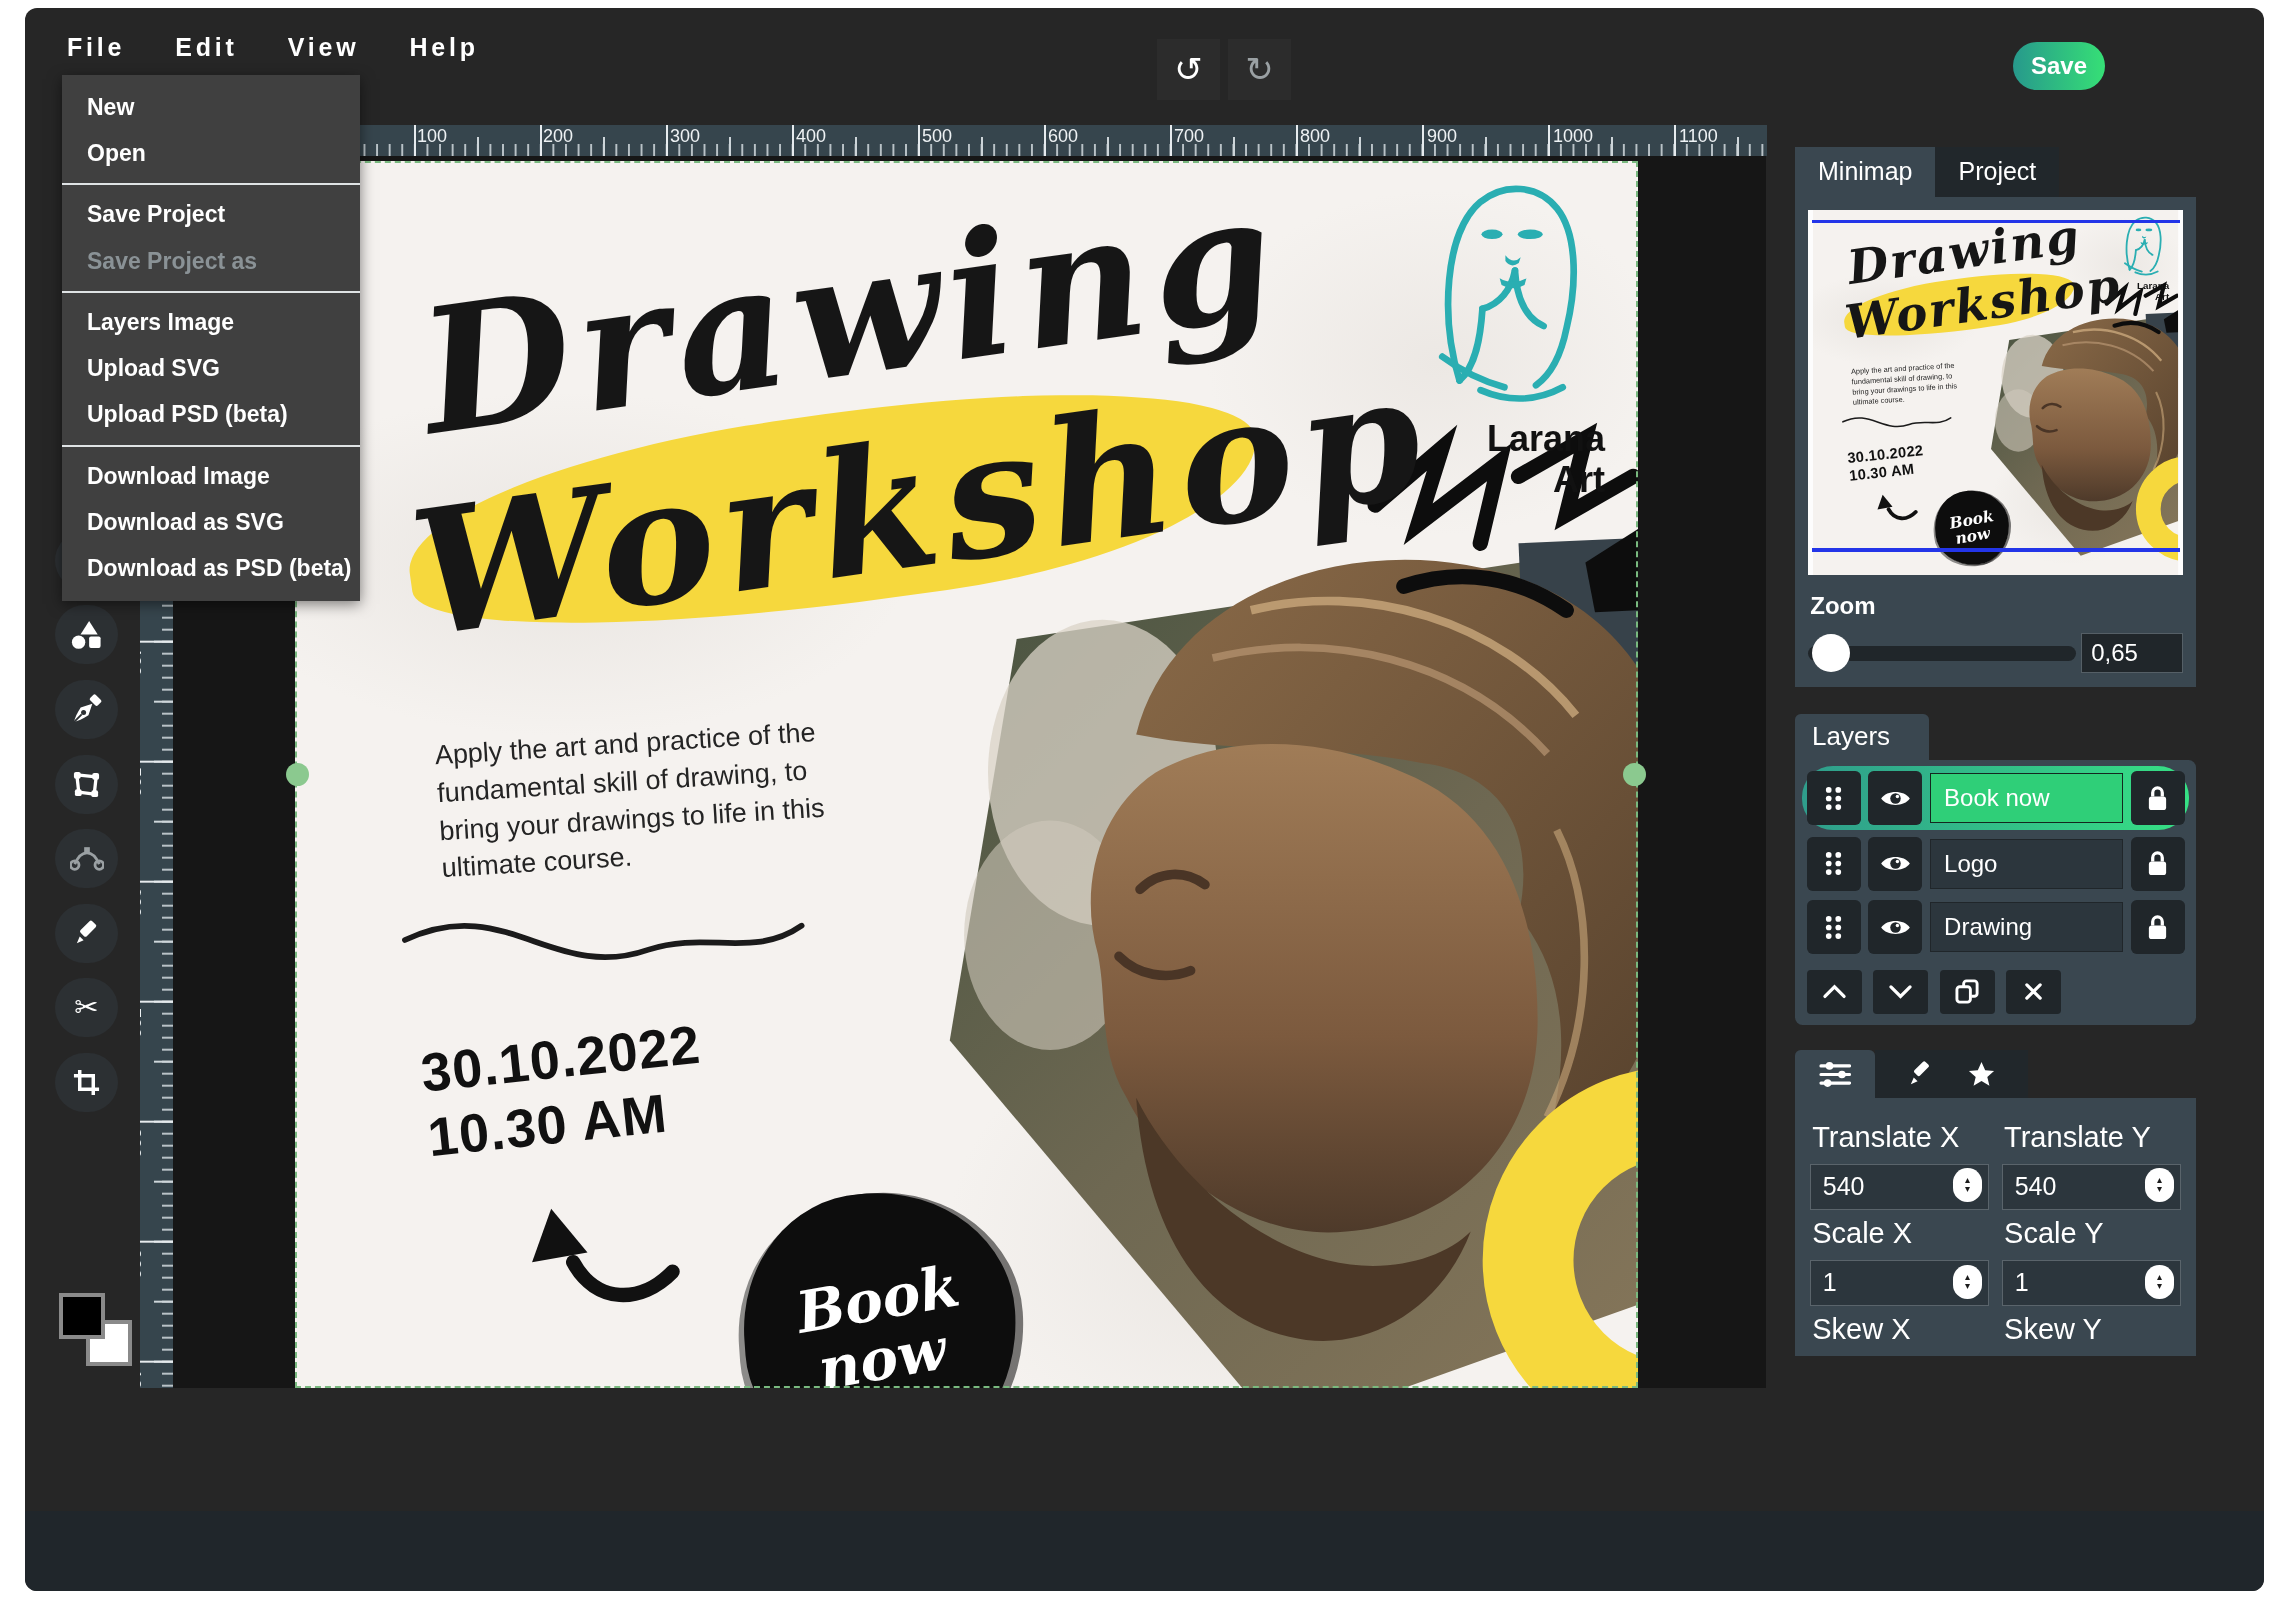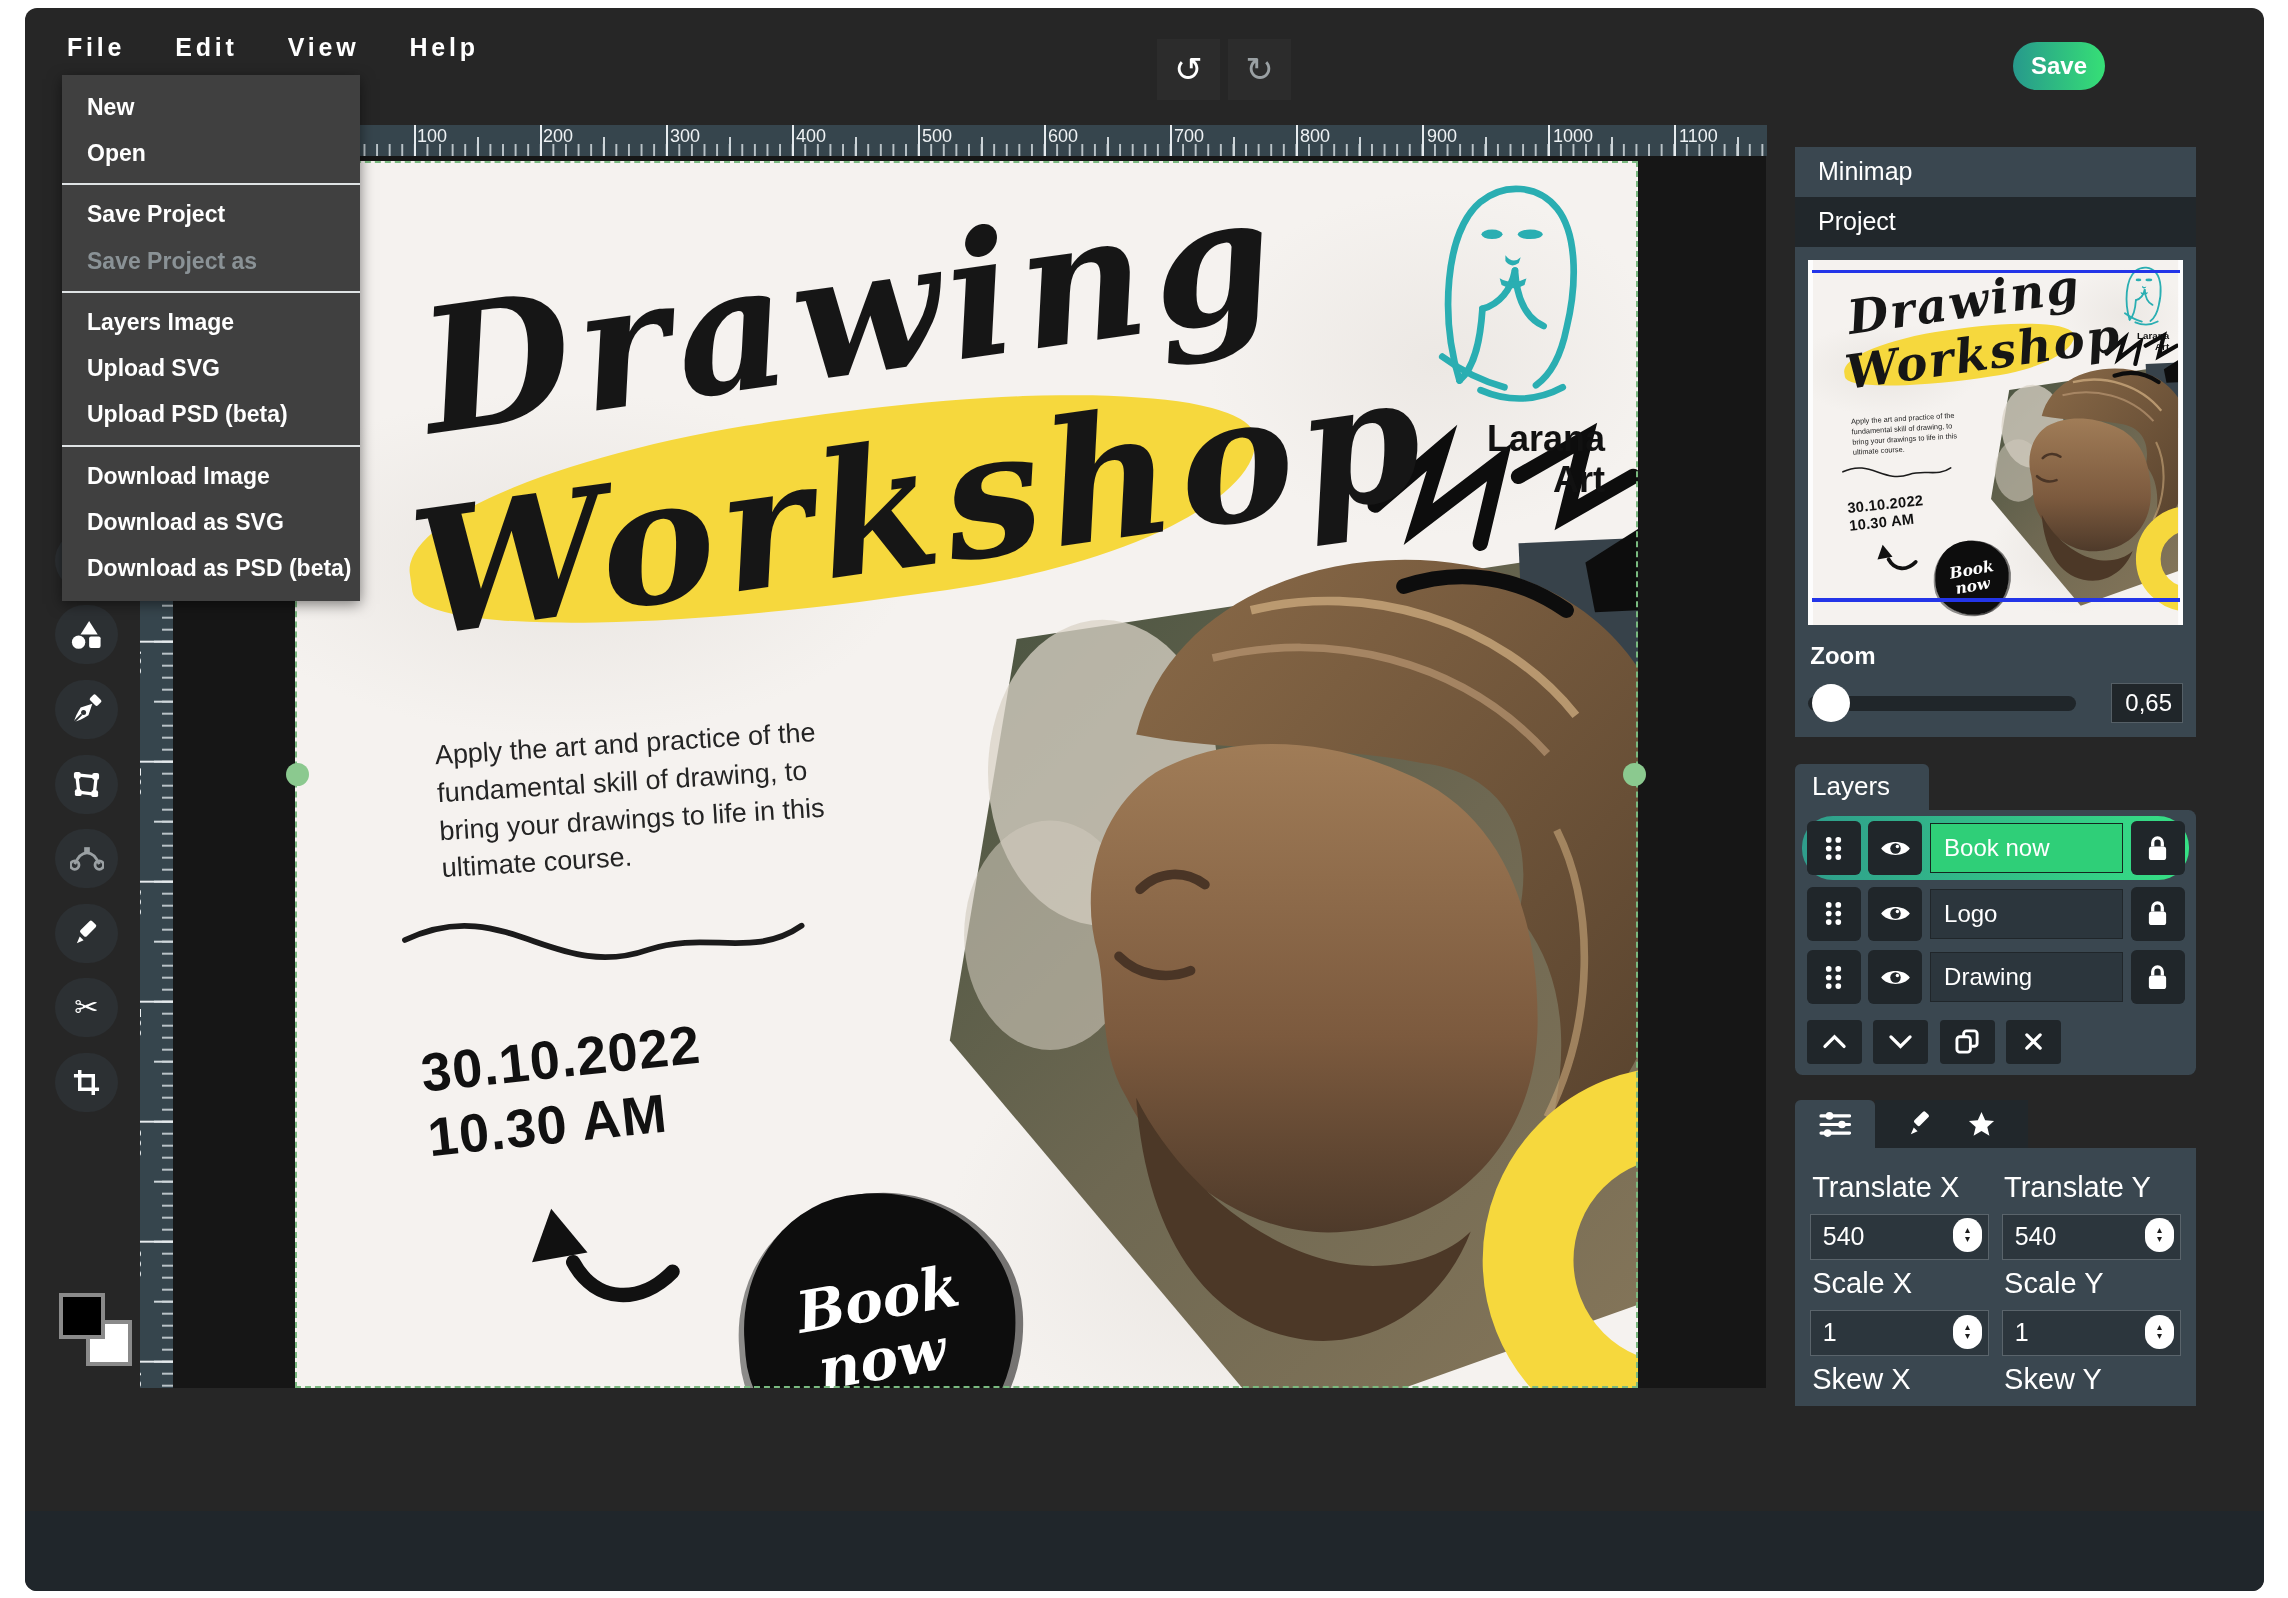--- a/index.html
+++ b/index.html
@@ -59,32 +59,32 @@
   .t-drawing{left:124px;top:67px;font-size:172px;letter-spacing:7.6px;}
   .t-workshop{left:115px;top:258px;font-size:172px;letter-spacing:7.6px;}
   .poster-desc{position:absolute;left:143px;top:564px;width:401px;font-size:27px;line-height:1.4;color:#242424;transform:rotate(-3.5deg);font-weight:500;}
   .poster-date{position:absolute;left:129px;top:865px;font-size:54px;font-weight:800;color:#111;transform:rotate(-6deg);line-height:1.2;letter-spacing:1px;}
   .badge{position:absolute;left:449px;top:1032px;width:272px;height:272px;background:#0d0d0d;border-radius:47% 53% 46% 54%/52% 48% 55% 45%;transform:rotate(-4deg);display:flex;flex-direction:column;align-items:center;justify-content:center;box-shadow:5.7px 1.9px 0 1.9px rgba(13,13,13,.55),-4.8px 5.7px 0 1px rgba(13,13,13,.45);}
   .badge div{font-family:"DejaVu Serif",serif;font-style:italic;font-weight:bold;color:#fff;font-size:57px;line-height:1.05;transform:rotate(-6deg);}
   .logo{position:absolute;left:1128px;top:14.3px;width:182px;text-align:right;}
   .logo .lname{font-size:36px;font-weight:800;color:#111;line-height:1.15;}
   
   .panel{position:absolute;left:1770px;top:139px;width:401px;z-index:7;color:#fff;}
-  .ptabs{display:flex;flex-direction:column;}
+  .ptabs{display:flex;}
   .ptab{height:50px;padding:0 23px;display:flex;align-items:center;font-size:25px;}
   .ptab.active{background:#3a4750;}
   .ptab.inactive{background:#21272b;}
   .pbox{background:#3a4750;padding:13.4px;}
   .thumb{position:relative;width:375px;height:365px;background:#fdfdfd;overflow:hidden;}
   .bluebar{position:absolute;left:3.8px;right:3.8px;height:3.8px;background:#2335e8;z-index:3;}
   .zoom-label{font-size:24px;font-weight:bold;margin:17px 1.9px 13.4px;}
   .zoom-row{display:flex;align-items:center;}
   .slider{position:relative;width:268px;height:15.3px;border-radius:7.6px;background:#20262a;}
   .knob{position:absolute;left:3.8px;top:-11.5px;width:38px;height:38px;border-radius:50%;background:#fff;}
-  .zoom-val{margin-left:auto;width:72px;height:40px;background:#20262a;border:1.9px solid #555f66;color:#fff;font-size:24px;text-align:right;padding:0 9.6px;}
+  .zoom-val{margin-left:auto;width:102px;height:40px;background:#20262a;border:1.9px solid #555f66;color:#fff;font-size:24px;padding:0 9.6px;}
   .fitrow{display:flex;gap:13.4px;margin-top:21px;}
   .panelbtn{background:#20262a;border:none;color:#fff;font-size:22px;font-weight:bold;padding:11.5px 19px;}
   .layers-tab{margin-top:27px;width:134px;height:46px;background:#3a4750;display:flex;align-items:center;padding-left:17px;font-size:26px;border-radius:5.7px 5.7px 0 0;}
   .layers-box{background:#3a4750;padding:11.5px;border-radius:0 7.6px 7.6px 7.6px;}
   .lrow{display:flex;align-items:center;gap:7.6px;margin-bottom:9.6px;}
   .lrow.selected{background:linear-gradient(90deg,#2f9d8c,#36e084);border-radius:31px;padding:4.8px;margin:-4.8px -4.8px 6.7px;}
   .sq{width:54px;height:54px;background:#20262a;border-radius:5.7px;display:flex;align-items:center;justify-content:center;flex:none;}
   .lname-input{flex:1;height:50px;background:#2c363d;border:1.9px solid #20262a;color:#fff;font-size:24px;padding:0 13.4px;min-width:0;}
   .lrow.selected .lname-input{background:#2fcf78;border:1.9px solid #14271f;}
   .lactions{display:flex;gap:11.5px;margin-top:15.3px;}

